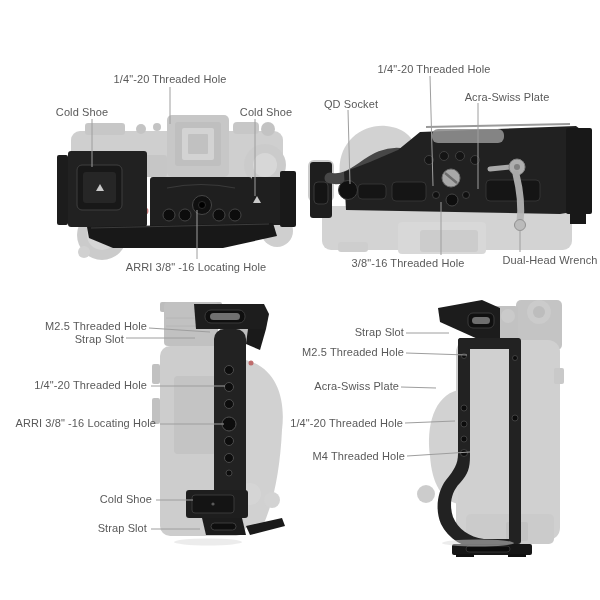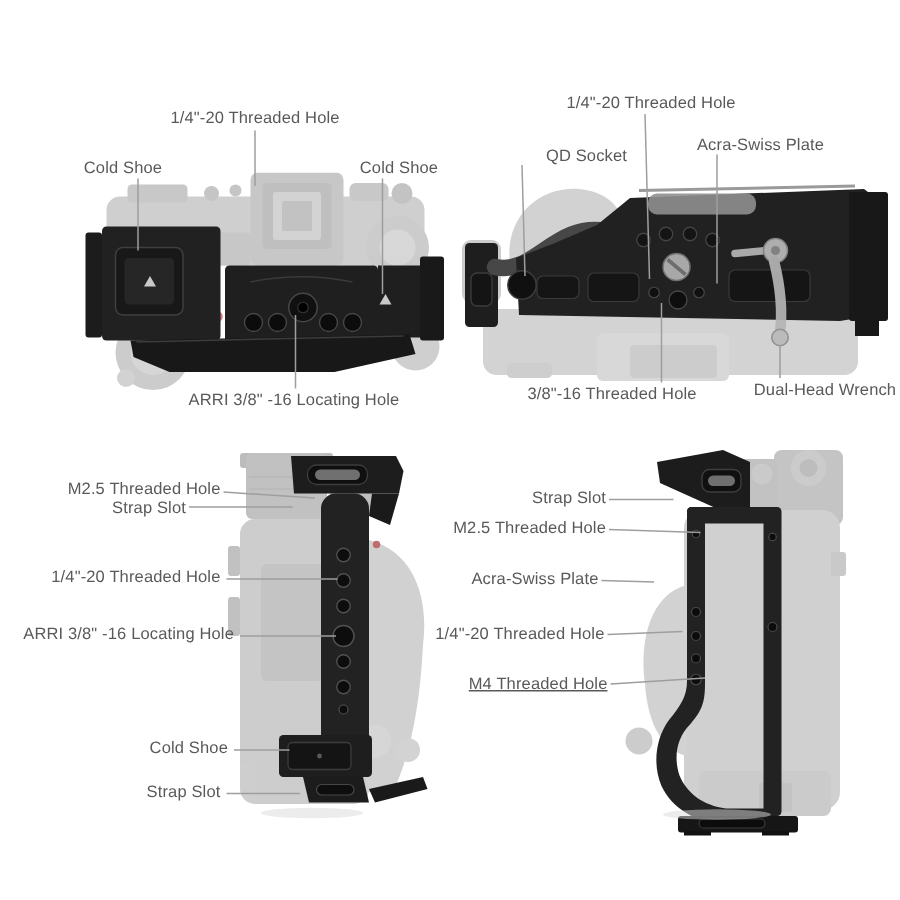--- a/index.html
+++ b/index.html
@@ -210,31 +210,31 @@
     <ellipse cx="208" cy="542" rx="34" ry="3.5" fill="#d9d9d9" opacity="0.5"></ellipse>
     <ellipse cx="478" cy="543" rx="36" ry="3.5" fill="#d9d9d9" opacity="0.5"></ellipse>
   </svg>
 
   <div class="lbl center" style="left:170px; top:73px;">1/4"-20 Threaded Hole</div>
   <div class="lbl center" style="left:82px;  top:106px;">Cold Shoe</div>
   <div class="lbl center" style="left:266px; top:106px;">Cold Shoe</div>
   <div class="lbl center" style="left:196px; top:261px;">ARRI 3/8" -16 Locating Hole</div>
 
   <div class="lbl center" style="left:434px; top:63px;">1/4"-20 Threaded Hole</div>
-  <div class="lbl center" style="left:351px; top:98px;margin-left:40px;">QD Socket</div>
+  <div class="lbl center" style="left:351px; top:98px;">QD Socket</div>
   <div class="lbl center" style="left:507px; top:91px;">Acra-Swiss Plate</div>
   <div class="lbl center" style="left:408px; top:257px;">3/8"-16 Threaded Hole</div>
   <div class="lbl center" style="left:530px; top:254px;margin-left:20px;">Dual-Head Wrench</div>
 
   <div class="lbl right" style="right:453px; top:320px;">M2.5 Threaded Hole</div>
   <div class="lbl right" style="right:476px; top:333px;">Strap Slot</div>
   <div class="lbl right" style="right:453px; top:379px;">1/4"-20 Threaded Hole</div>
   <div class="lbl right" style="right:444px; top:417px;">ARRI 3/8" -16 Locating Hole</div>
   <div class="lbl right" style="right:448px; top:493px;">Cold Shoe</div>
   <div class="lbl right" style="right:453px; top:522px;">Strap Slot</div>
 
   <div class="lbl right" style="right:196px; top:326px;">Strap Slot</div>
   <div class="lbl right" style="right:196px; top:346px;">M2.5 Threaded Hole</div>
   <div class="lbl right" style="right:201px; top:380px;">Acra-Swiss Plate</div>
   <div class="lbl right" style="right:197px; top:417px;">1/4"-20 Threaded Hole</div>
-  <div class="lbl right" style="right:195px; top:450px;text-decoration:underline;">M4 Threaded Hole</div>
+  <div class="lbl right" style="right:195px; top:450px;">M4 Threaded Hole</div>
 
 </div>
 
 </body></html>

